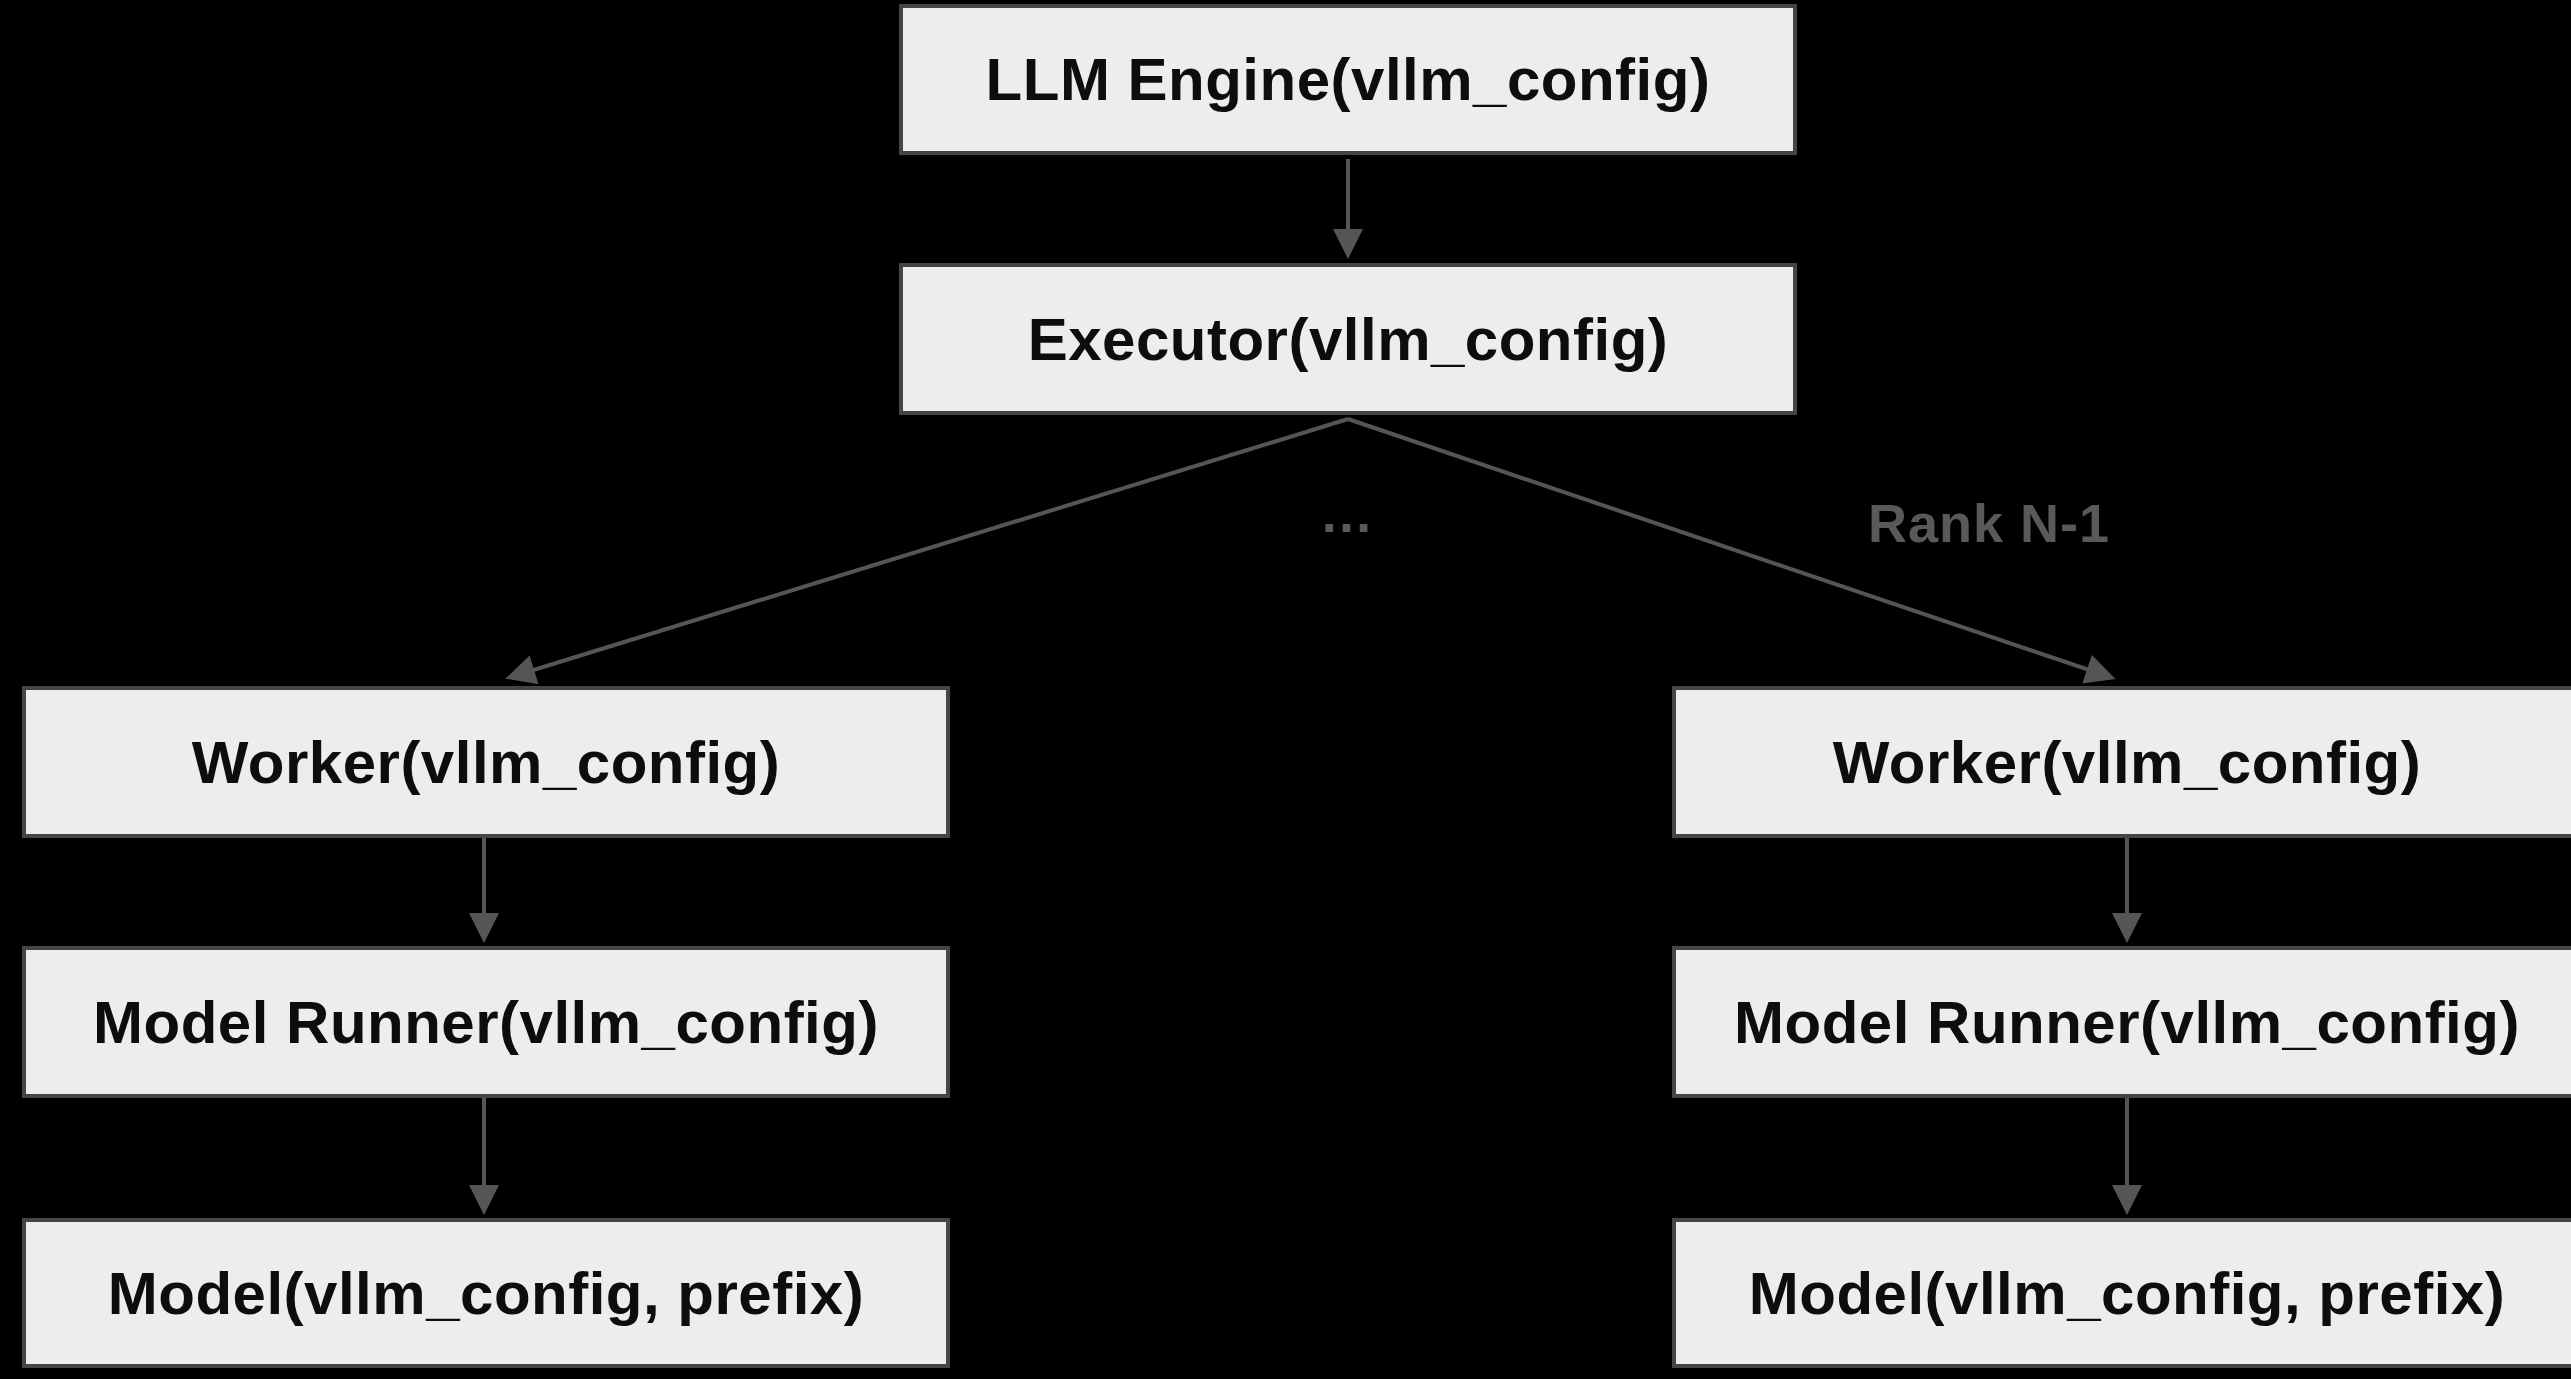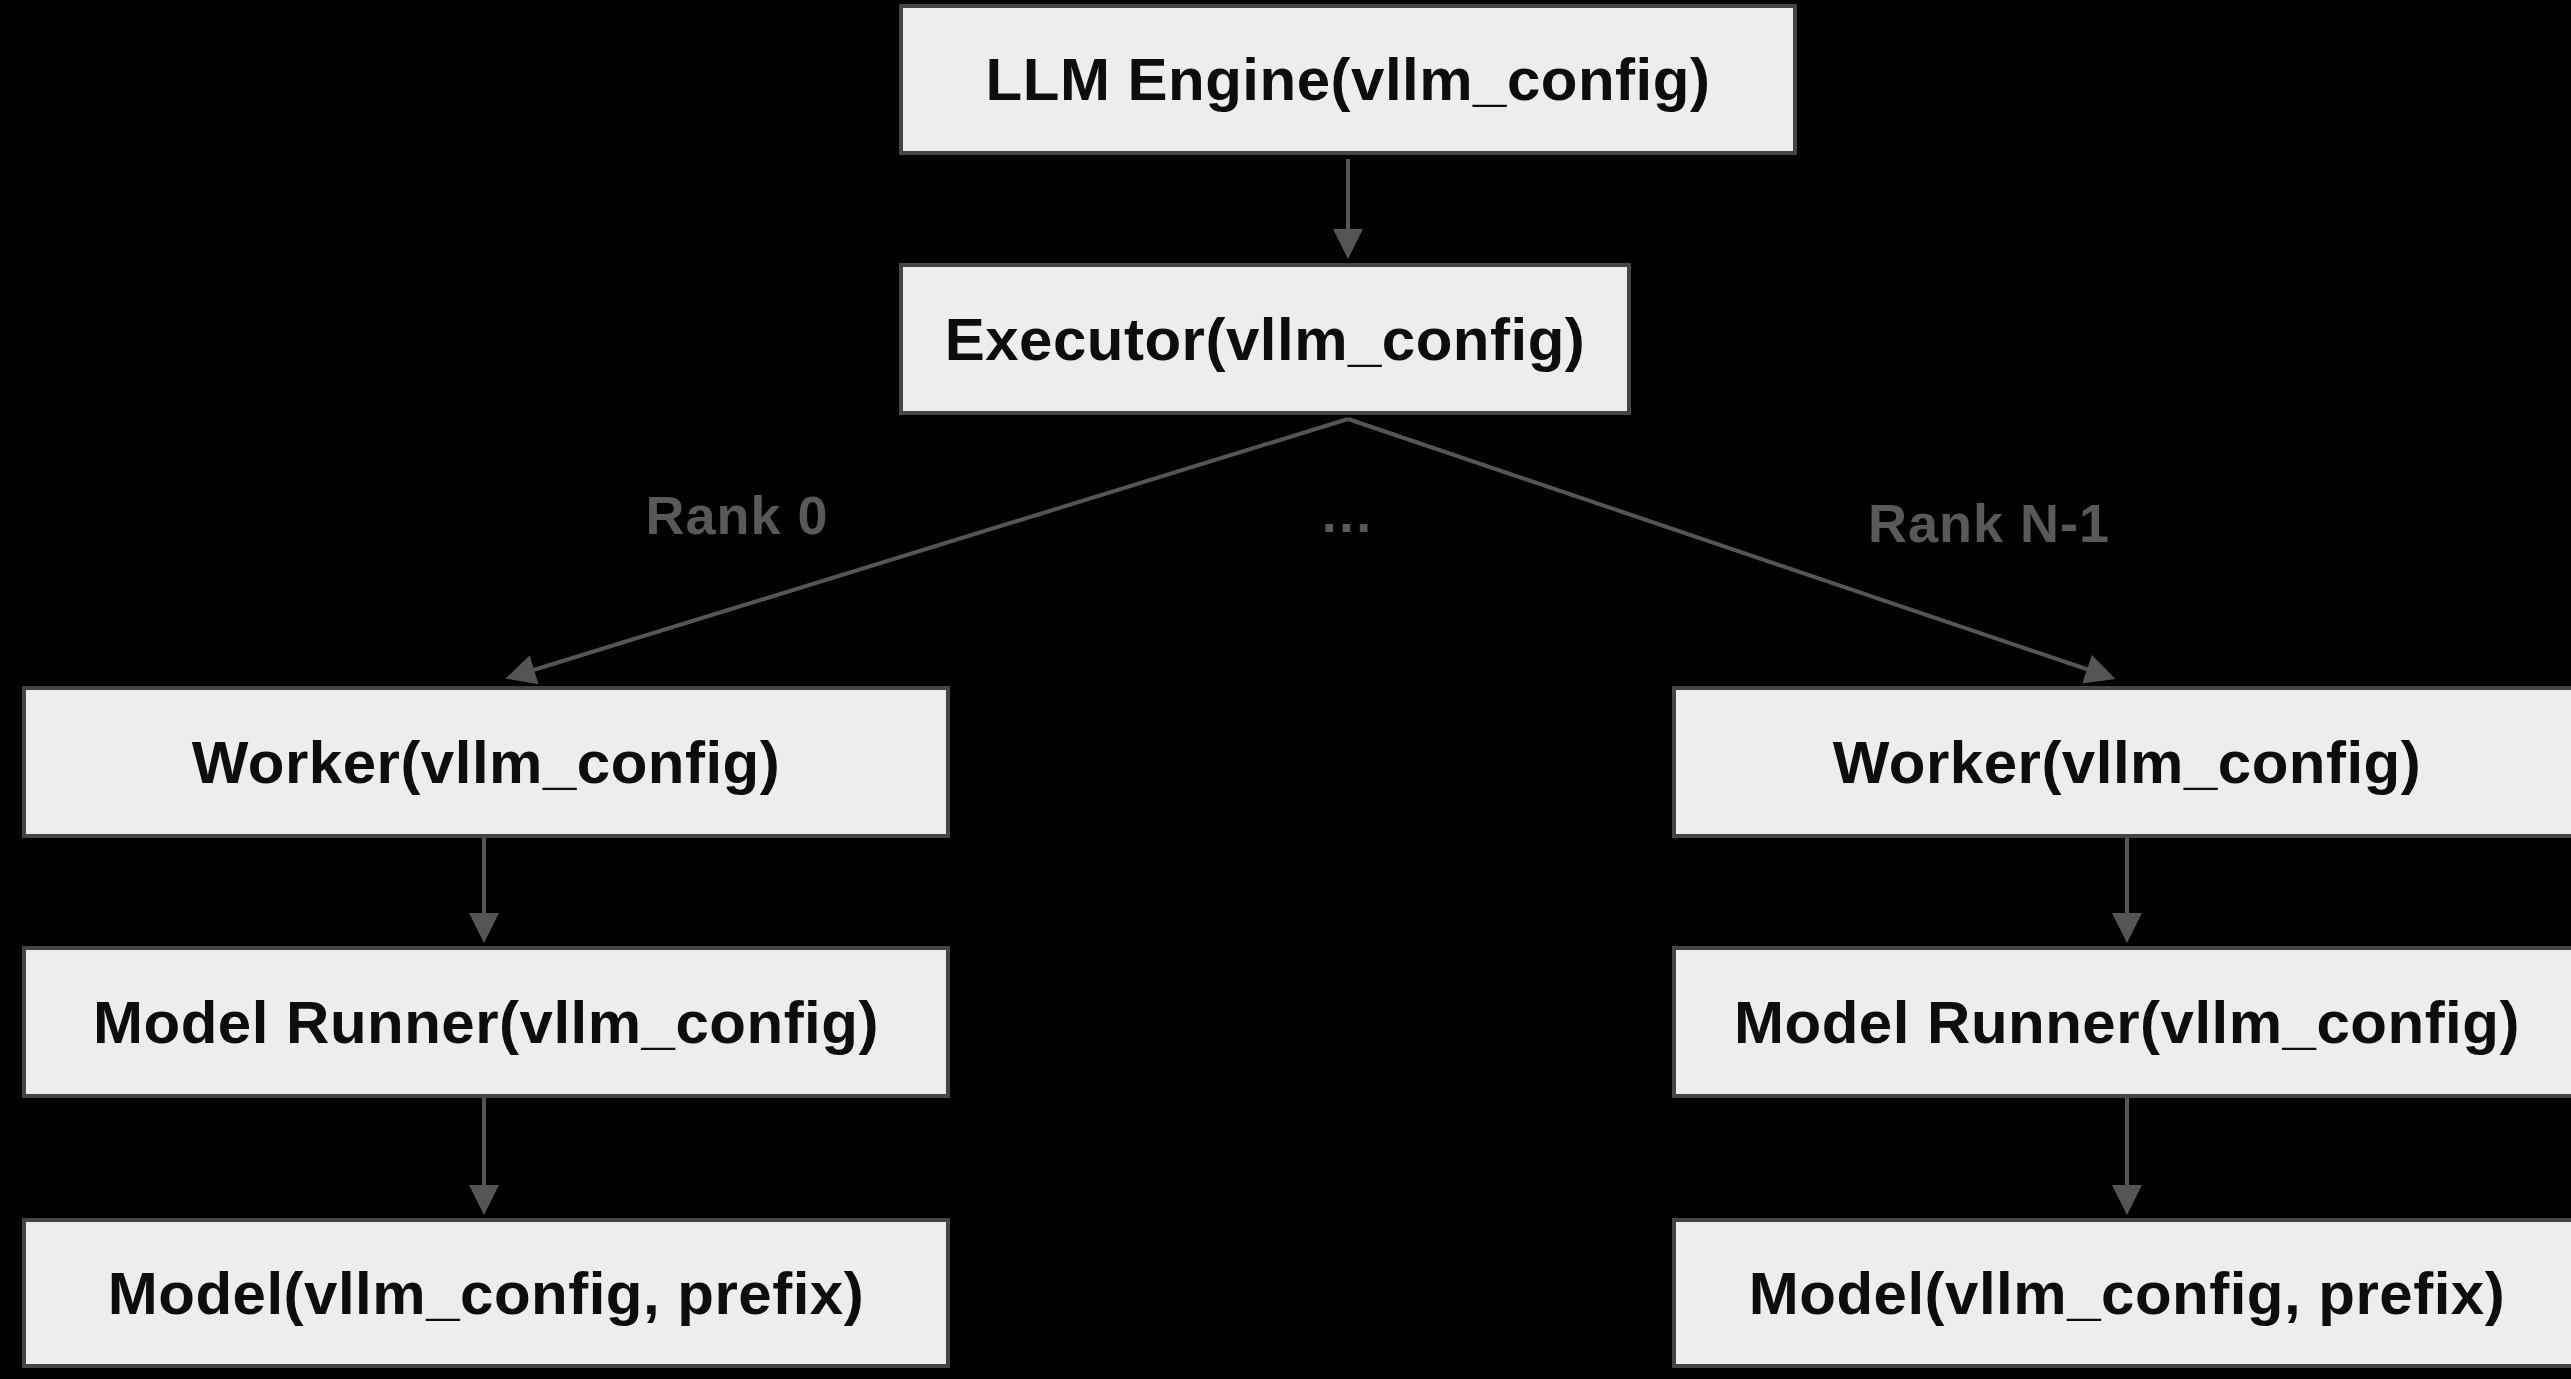--- a/index.html
+++ b/index.html
@@ -42,21 +42,21 @@
     position: absolute;
     color: var(--edge-label, #595959);
     font-size: 54px;
     font-weight: 700;
     text-align: center;
     letter-spacing: 1px;
     white-space: nowrap;
   }
   
   .n-llm-engine        { left: 882px;  top: 4px;    width: 898px; height: 151px; }
-  .n-executor          { left: 882px;  top: 263px;  width: 732px; height: 152px; }
+  .n-executor          { left: 882px;  top: 263px;  width: 898px; height: 152px; }
   .n-worker-left       { left: 5px;    top: 686px;  width: 928px; height: 152px; }
   .n-model-runner-left { left: 5px;    top: 946px;  width: 928px; height: 152px; }
   .n-model-left        { left: 5px;    top: 1218px; width: 928px; height: 150px; }
   .n-worker-right      { left: 1655px; top: 686px;  width: 910px; height: 152px; }
   .n-model-runner-right{ left: 1655px; top: 946px;  width: 910px; height: 152px; }
   .n-model-right       { left: 1655px; top: 1218px; width: 910px; height: 150px; }
   
   .l-rank0    { left: 520px;  top: 484px; width: 400px; }
   .l-ellipsis { left: 1230px; top: 482px; width: 200px; }
   .l-rankn    { left: 1772px; top: 492px; width: 400px; }
@@ -80,21 +80,20 @@
       <line x1="467" y1="1098" x2="467" y2="1206" marker-end="url(#arrowhead)"></line>
       <line x1="2110" y1="838" x2="2110" y2="934" marker-end="url(#arrowhead)"></line>
       <line x1="2110" y1="1098" x2="2110" y2="1206" marker-end="url(#arrowhead)"></line>
     </g>
   </svg>
 
   <div class="node n-llm-engine">LLM Engine(vllm_config)</div>
 
   <div class="node n-executor">Executor(vllm_config)</div>
 
-  <div class="edge-label l-rank0">Rank 0</div>
 
   <div class="edge-label l-ellipsis">…</div>
 
   <div class="edge-label l-rankn">Rank N-1</div>
 
   <div class="node n-worker-left">Worker(vllm_config)</div>
 
   <div class="node n-model-runner-left">Model Runner(vllm_config)</div>
 
   <div class="node n-model-left">Model(vllm_config, prefix)</div>

